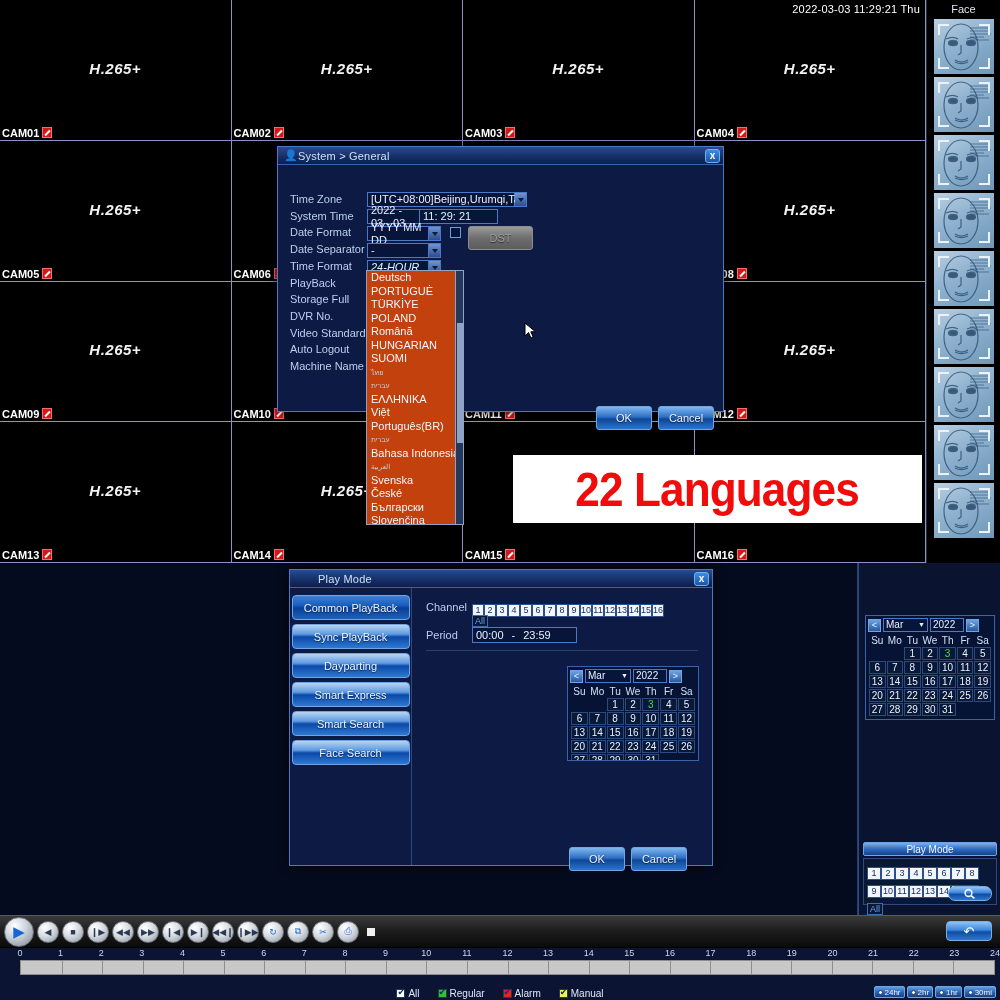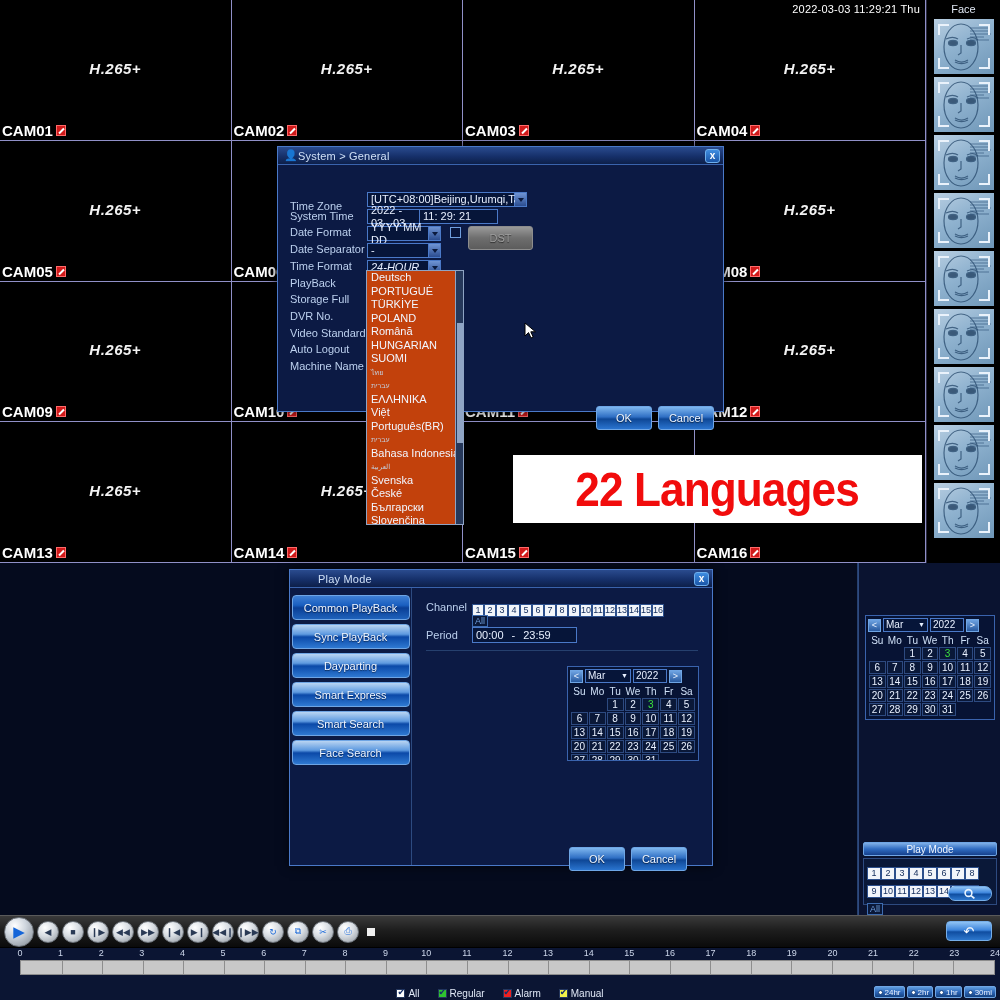--- a/index.html
+++ b/index.html
@@ -22,22 +22,22 @@
     border-right:1px solid #9090c8; border-bottom:1px solid #9090c8;
     overflow:hidden;
   }
   .cell .codec {
     position:absolute; left:0; right:0; top:50%; transform:translateY(-60%);
     text-align:center; color:#f2f2f2; font-style:italic; font-weight:bold;
     font-size:15px; letter-spacing:.5px;
   }
   .cell .camlabel {
     position:absolute; left:2px; bottom:1px;
-    display:flex; align-items:center; gap:3px;
-    color:#fff; font-size:15px; font-weight:bold;
+    display:flex; align-items:flex-start; gap:3px;
+    color:#fff; font-size:11px; font-weight:bold;
     text-shadow:0 0 2px #000;
   }
   .norec {
     width:10px;height:11px;background:#d01a1a;border:1px solid #ff6a6a;
     display:inline-block;position:relative;
   }
   .norec:after{
     content:"";position:absolute;left:1px;top:4px;width:7px;height:2px;
     background:#fff;transform:rotate(-45deg);
   }
@@ -656,21 +656,21 @@
 
   <div class="dlg" id="sysdlg" style="left:277px;top:146px;width:447px;height:266px;">
     <div class="dlg-title">
       <span class="ticon">👤</span>
       <span class="tt">System &gt; General</span>
       <span class="dlg-close">x</span>
     </div>
     <div class="dlg-body">
 
       <div id="syslabels">
-          <div class="flabel" style="position: absolute; left: 12px; top: 35px;">Time Zone</div>
+          <div class="flabel" style="position: absolute; left: 12px; top: 28px;">Time Zone</div>
           <div class="flabel" style="position: absolute; left: 12px; top: 44.7px;">System Time</div>
           <div class="flabel" style="position: absolute; left: 12px; top: 61.4px;">Date Format</div>
           <div class="flabel" style="position: absolute; left: 12px; top: 78.1px;">Date Separator</div>
           <div class="flabel" style="position: absolute; left: 12px; top: 94.8px;">Time Format</div>
           <div class="flabel" style="position: absolute; left: 12px; top: 111.5px;">PlayBack</div>
           <div class="flabel" style="position: absolute; left: 12px; top: 128.2px;">Storage Full</div>
           <div class="flabel" style="position: absolute; left: 12px; top: 144.9px;">DVR No.</div>
           <div class="flabel" style="position: absolute; left: 12px; top: 161.6px;">Video Standard</div>
           <div class="flabel" style="position: absolute; left: 12px; top: 178.3px;">Auto Logout</div>
           <div class="flabel" style="position: absolute; left: 12px; top: 195px;">Machine Name</div>

